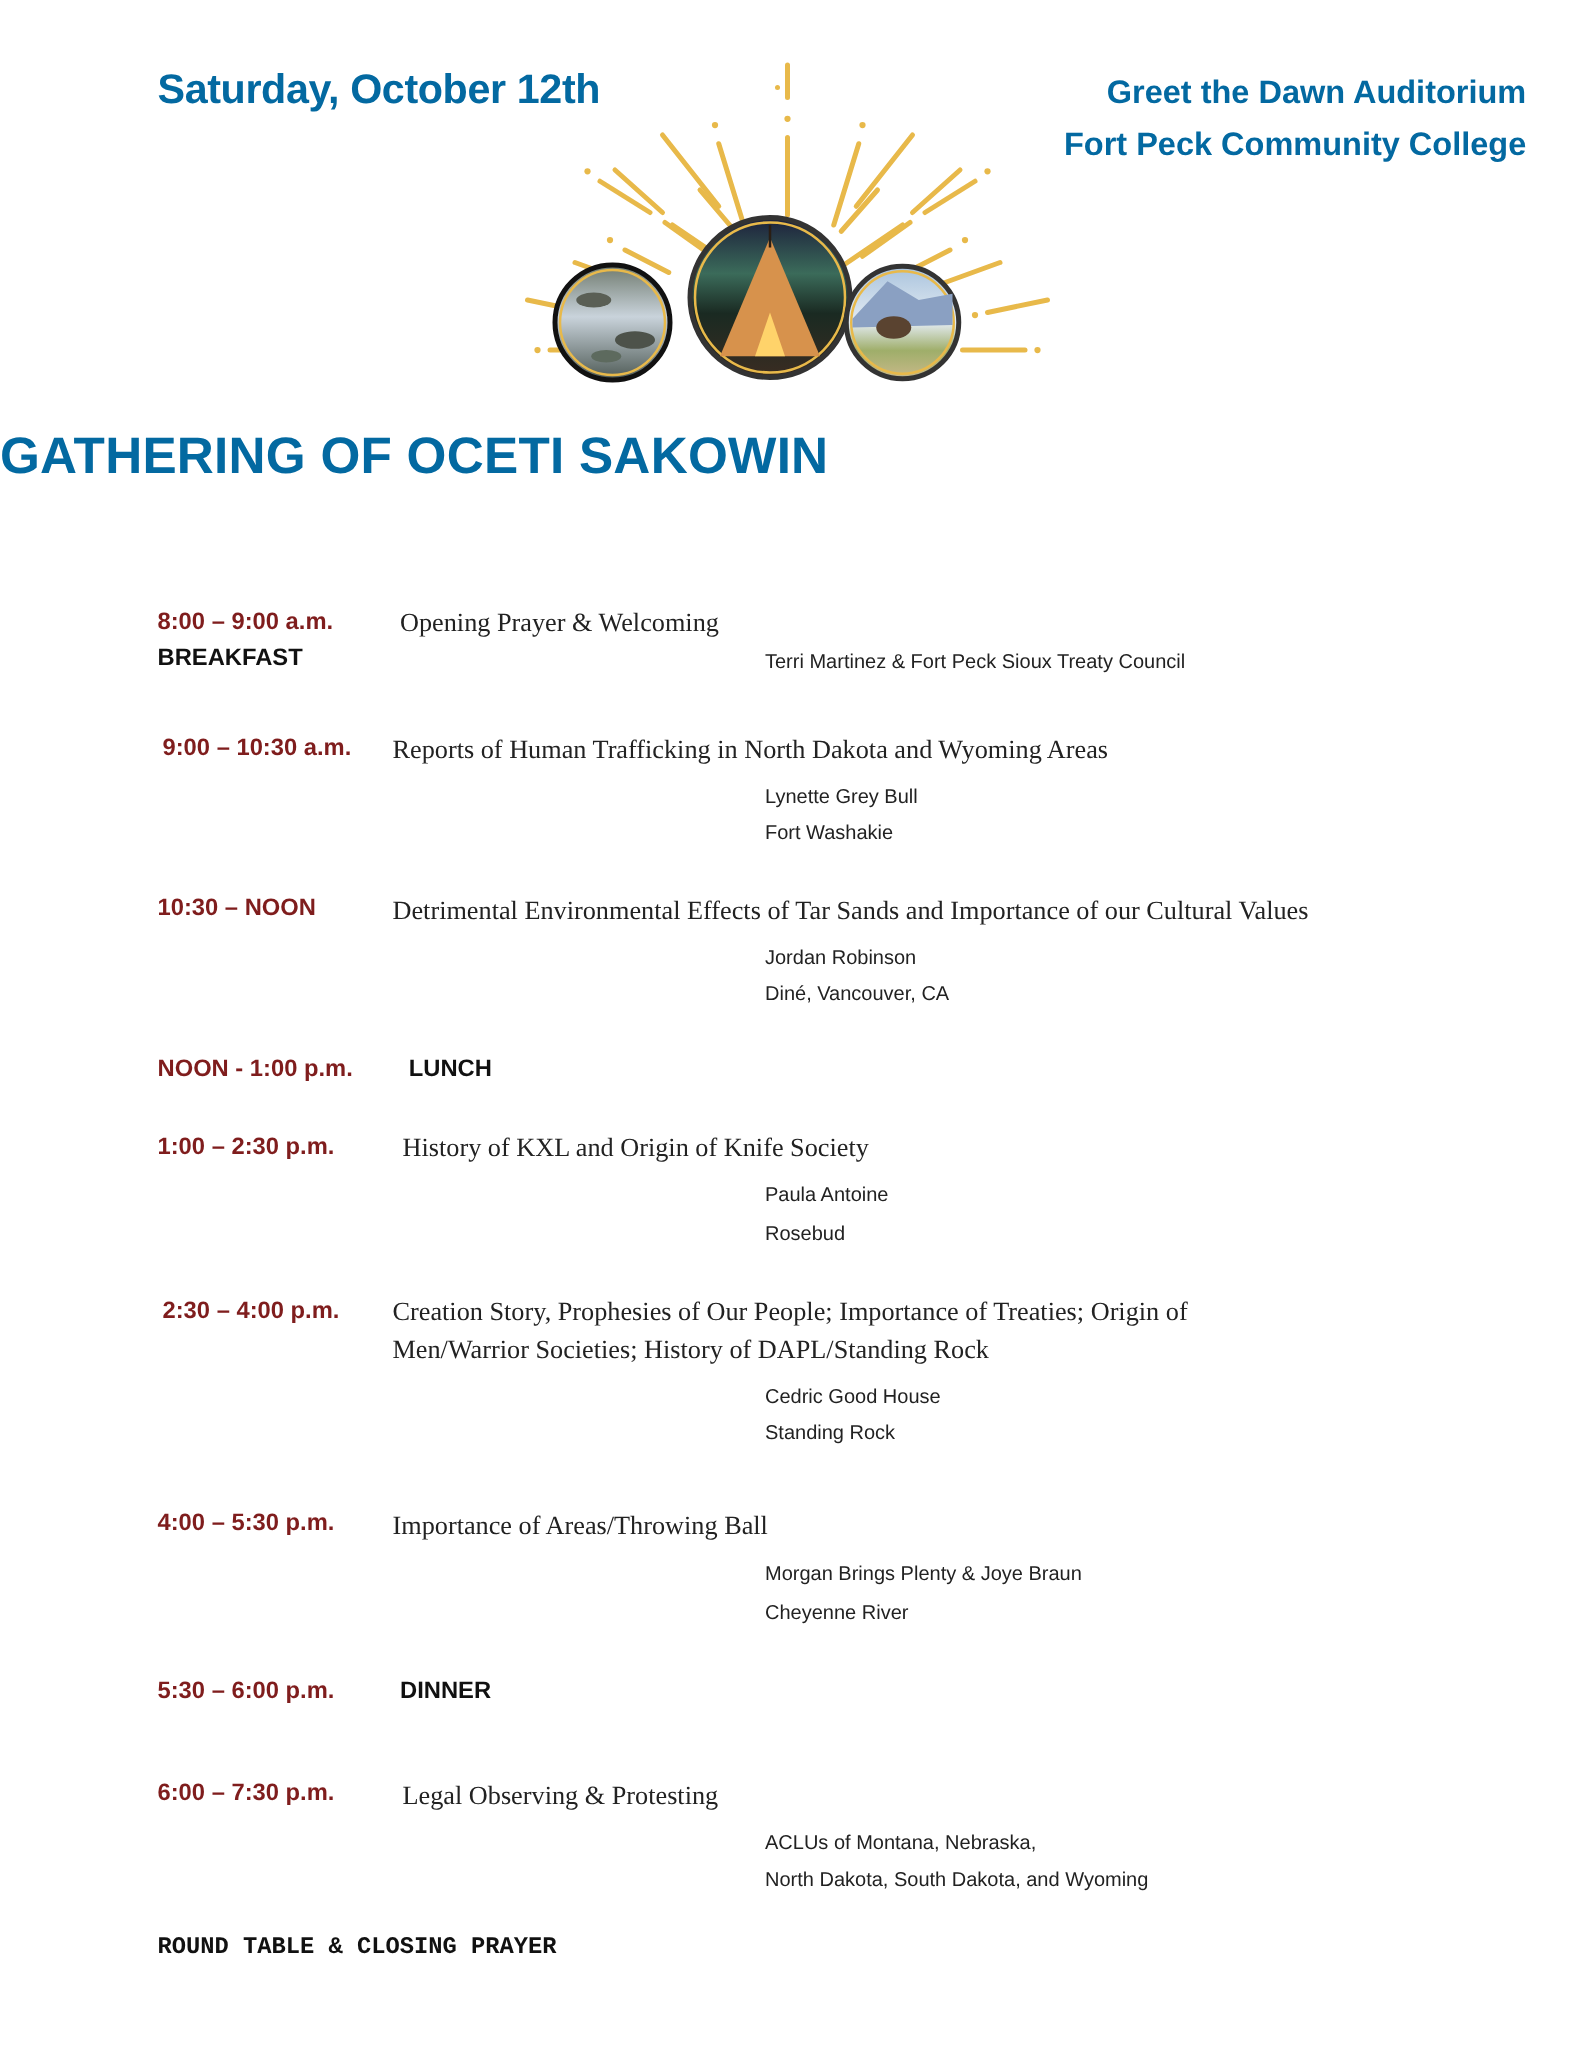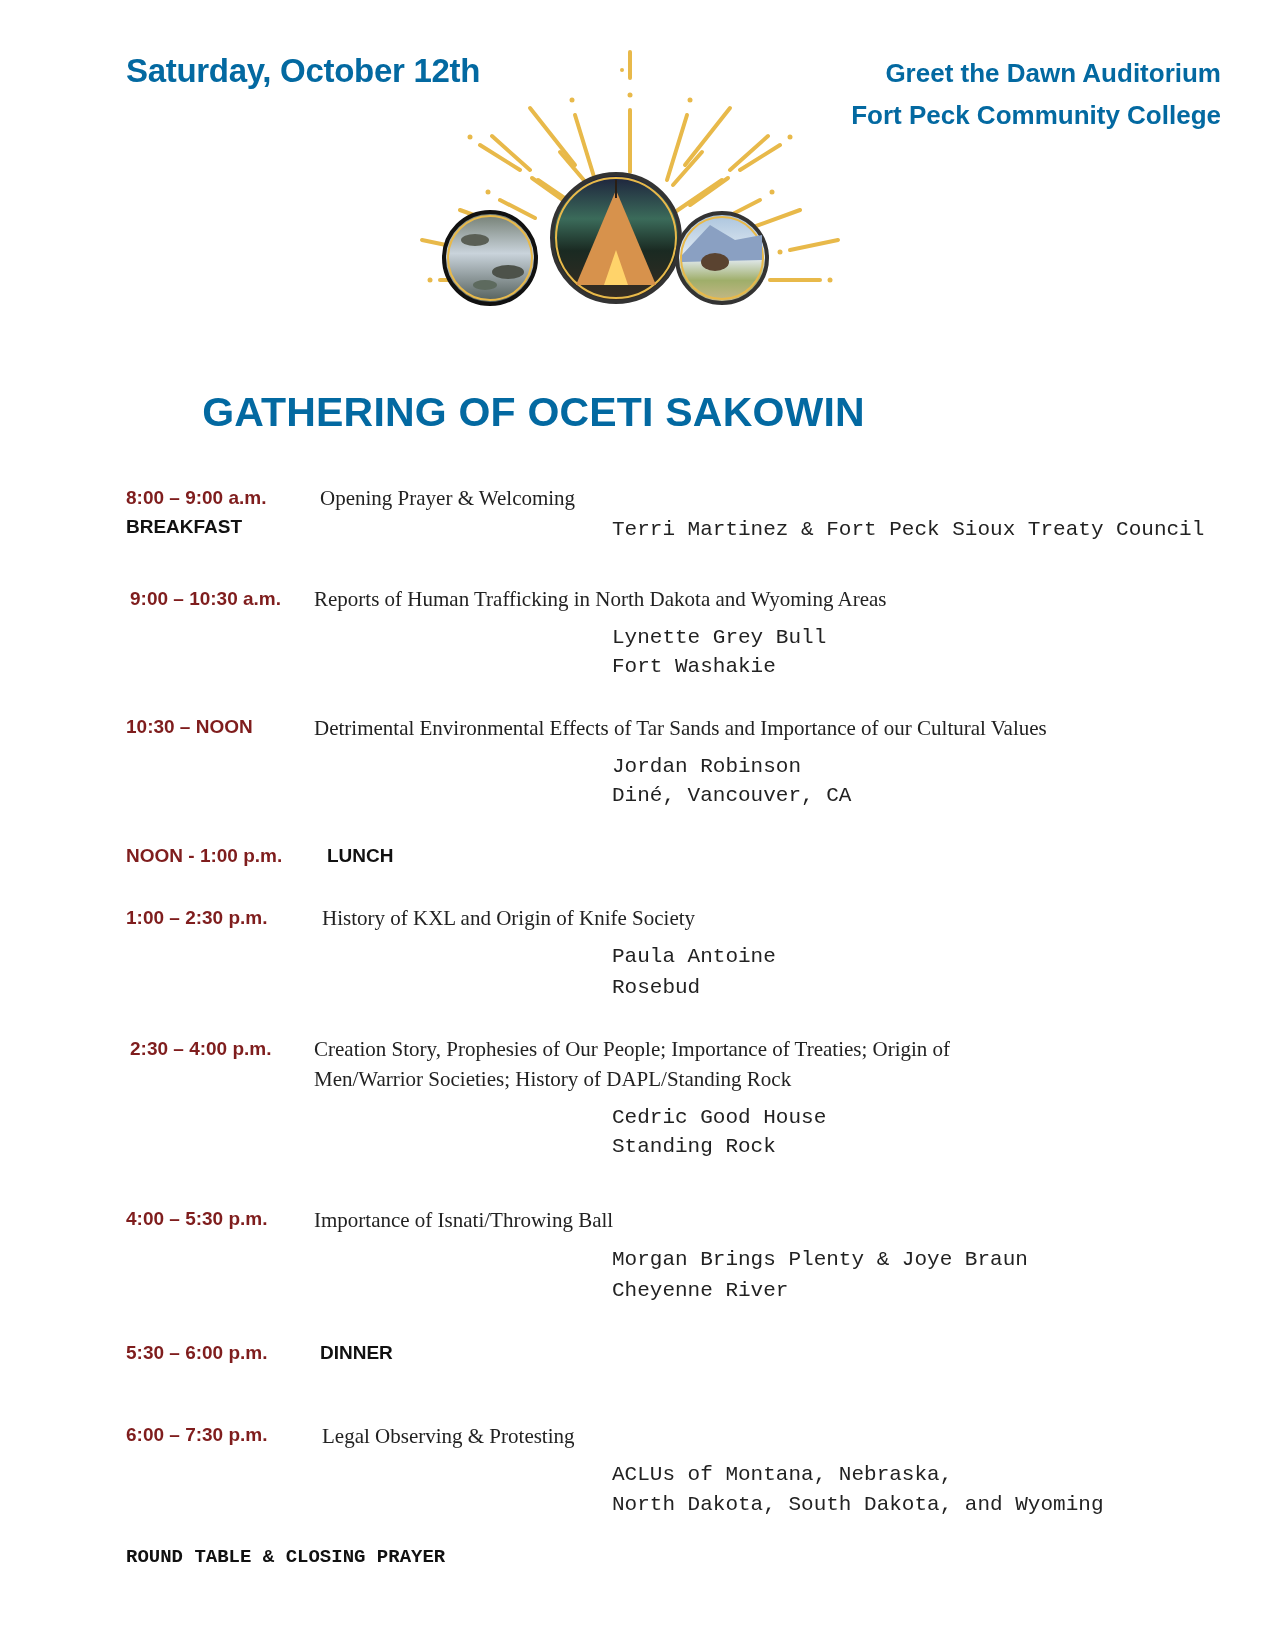--- a/index.html
+++ b/index.html
@@ -6,26 +6,26 @@
   body { width: 1275px; height: 1649px; position: relative; overflow: hidden; }
   .sans-h { font-family: "Liberation Sans", "DejaVu Sans", sans-serif; font-weight: 700; color: #0369a1; }
   .abs { position: absolute; }
 
   #date { left: 126px; top: 52px; font-size: 33px; letter-spacing: -0.3px; }
   #venue1 { right: 54px; top: 58px; font-size: 26px; text-align: center; margin-left: 19px; }
   #venue2 { right: 54px; top: 100px; font-size: 26px; text-align: right; }
 
   #sunburst { left: 390px; top: 40px; width: 480px; height: 290px; }
 
-  #title { left: 0; width: 1067px; top: 336px; text-align: center; font-size: 41px; line-height: 56px; letter-spacing: 0.2px; margin-top: 48px; }
+  #title { left: 0; width: 1067px; top: 336px; font-size: 41px; line-height: 56px; letter-spacing: 0.2px; }
 
   .time { left: 126px; font-family: "Liberation Sans", "DejaVu Sans", sans-serif; font-weight: 700; font-size: 19px; color: #7f1d1d; }
   .meal { font-family: "Liberation Sans", "DejaVu Sans", sans-serif; font-weight: 700; font-size: 19px; color: #111; }
   .topic { font-size: 21px; line-height: 31px; font-family: "Liberation Serif", "DejaVu Serif", serif; color: #222; }
-  .speaker { left: 612px; font-size: 21px; line-height: 31px; font-family: Liberation Mono, monospace; color: #222; }
+  .speaker { left: 612px; font-size: 16px; line-height: 31px; font-family: Liberation Sans, sans-serif; color: #222; }
   .footer { left: 126px; top: 1546px; font-family: Liberation Mono, monospace; font-weight: 700; font-size: 19px; color: #111; }
 </style>
 </head>
 <body>
 
 <div id="date" class="abs sans-h">Saturday, October 12th</div>
 <div id="venue1" class="abs sans-h">Greet the Dawn Auditorium</div>
 <div id="venue2" class="abs sans-h">Fort Peck Community College</div>
 
 <svg id="sunburst" class="abs" viewBox="0 0 480 290" width="480" height="290">
@@ -144,21 +144,21 @@
   <div class="abs speaker" style="top:941px">Paula Antoine</div>
   <div class="abs speaker" style="top:972px">Rosebud</div>
 
   <div class="abs time" style="left:130px; top:1038px">2:30 – 4:00 p.m.</div>
   <div class="abs topic" style="left:314px; top:1034px">Creation Story, Prophesies of Our People; Importance of Treaties; Origin of</div>
   <div class="abs topic" style="left:314px; top:1064px">Men/Warrior Societies; History of DAPL/Standing Rock</div>
   <div class="abs speaker" style="top:1102px">Cedric Good House</div>
   <div class="abs speaker" style="top:1131px">Standing Rock</div>
 
   <div class="abs time" style="top:1208px">4:00 – 5:30 p.m.</div>
-  <div class="abs topic" style="left:314px; top:1205px">Importance of Isnati/Throwing Ball</div>
+  <div class="abs topic" style="left:314px; top:1205px">Importance of Areas/Throwing Ball</div>
   <div class="abs speaker" style="top:1244px">Morgan Brings Plenty &amp; Joye Braun</div>
   <div class="abs speaker" style="top:1275px">Cheyenne River</div>
 
   <div class="abs time" style="top:1342px">5:30 – 6:00 p.m.</div>
   <div class="abs meal" style="left:320px; top:1342px">DINNER</div>
 
   <div class="abs time" style="top:1424px">6:00 – 7:30 p.m.</div>
   <div class="abs topic" style="left:322px; top:1421px">Legal Observing &amp; Protesting</div>
   <div class="abs speaker" style="top:1459px">ACLUs of Montana, Nebraska,</div>
   <div class="abs speaker" style="top:1489px">North Dakota, South Dakota, and Wyoming</div>

